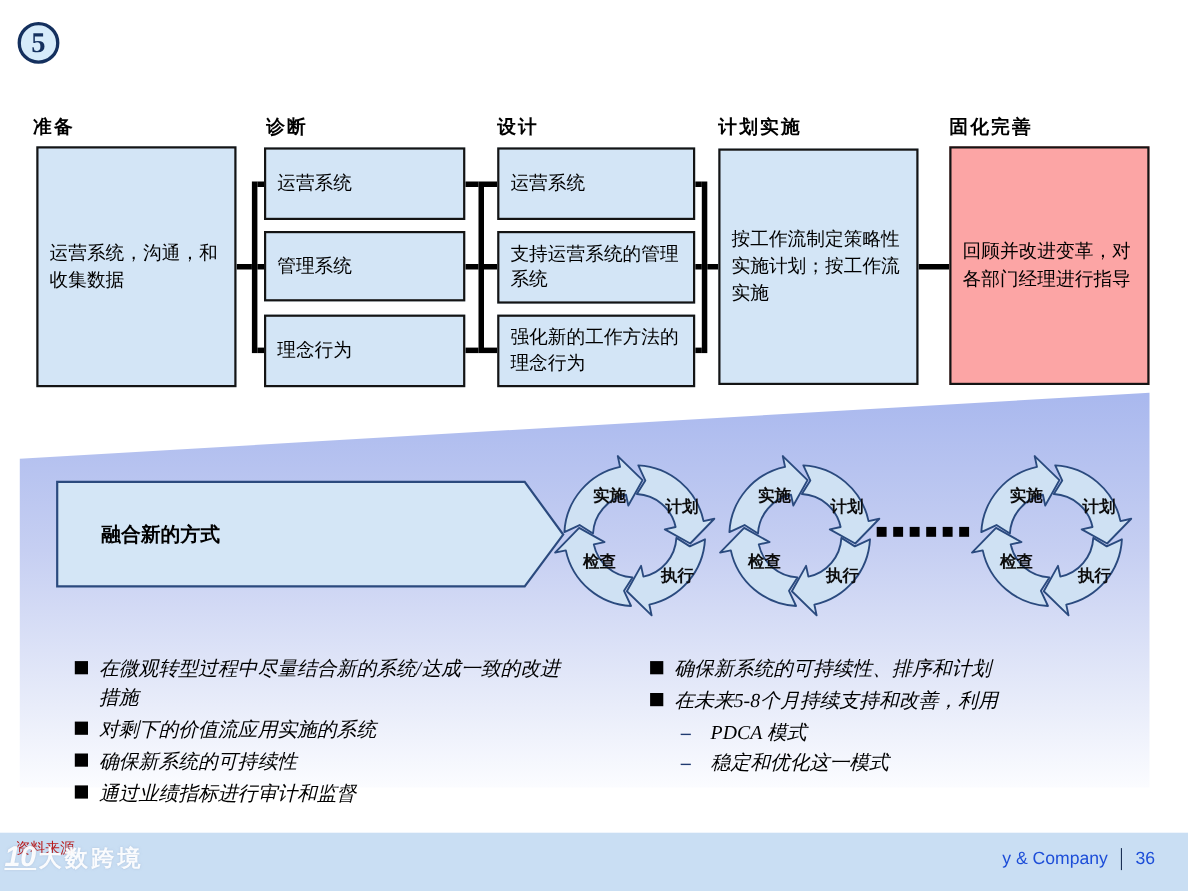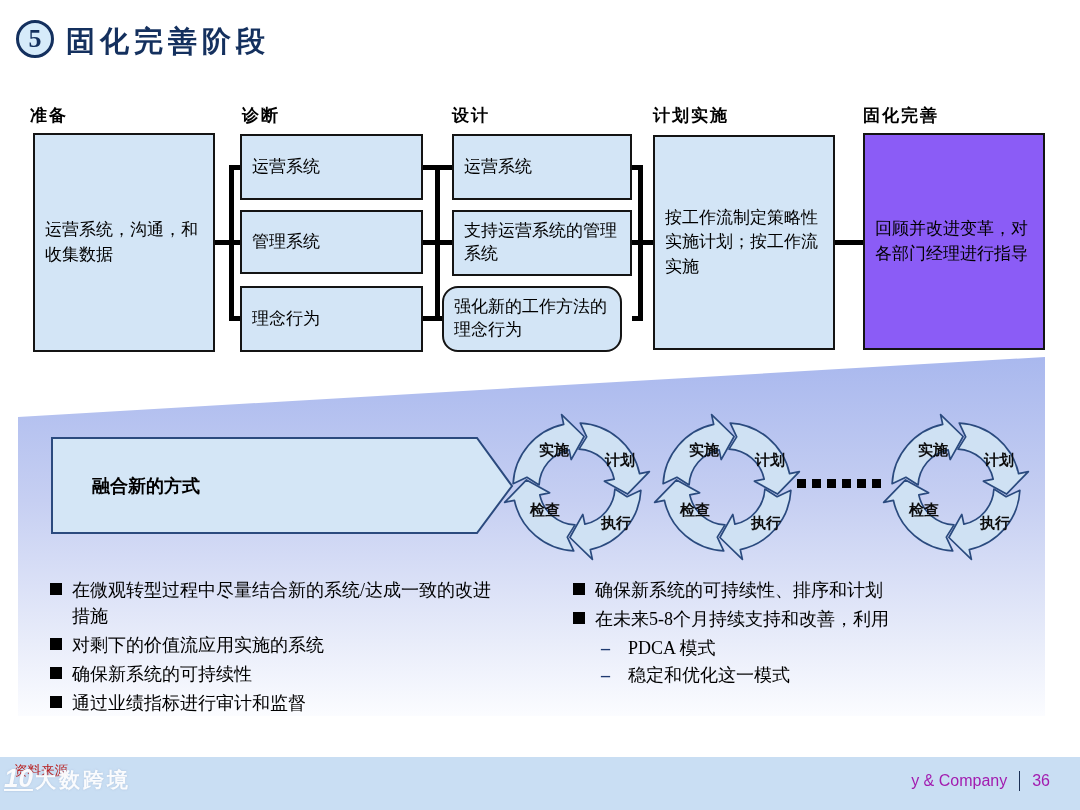--- a/index.html
+++ b/index.html
@@ -9,54 +9,53 @@
   .title-circle{position:absolute;left:16px;top:20px;width:38px;height:38px;border-radius:50%;
     border:3px solid #14305e;background:#d6ebfa;box-sizing:border-box;display:flex;align-items:center;
     justify-content:center;font-size:26px;font-weight:bold;color:#14305e;}
   .page-title{position:absolute;left:66px;top:22px;font-size:29px;font-weight:bold;color:#14305e;
     letter-spacing:5px;}
   
   .hdr{position:absolute;top:104px;font-size:17px;font-weight:bold;letter-spacing:2px;color:#000;}
   
   .box{position:absolute;background:#d3e5f6;border:2px solid #141414;box-sizing:border-box;
     display:flex;align-items:center;padding:0 10px;font-size:17px;line-height:1.45;z-index:2;}
-  .box-dark{background:#8b5cf6;}
+  .box-dark{background:#fca5a5;}
   
   .conn{position:absolute;background:#000;z-index:1;}
   
   .draw{position:absolute;left:0;top:0;z-index:1;pointer-events:none;}
   .banner-label{position:absolute;left:92px;top:474px;font-size:18px;font-weight:bold;z-index:3;}
   
-  .bullets{position:absolute;z-index:3;list-style:none;margin:0;padding:0;}
+  .bullets{position:absolute;z-index:3;list-style:none;margin:18px;padding:0;font-style:italic;}
   .bullets li{display:flex;gap:10px;font-size:18px;line-height:26px;margin-bottom:3px;}
   .sq{width:12px;height:12px;background:#000;margin-top:6px;flex:none;}
   .subline{display:flex;gap:18px;font-size:18px;line-height:27px;margin-left:28px;}
   .dash{color:#1f3a70;font-weight:bold;flex:none;}
   
   .footer-bar{position:absolute;left:0;top:757px;width:1080px;height:53px;background:#c9def3;z-index:4;}
   .source{position:absolute;left:14px;top:5px;font-size:13.5px;color:#b91c1c;}
   .watermark{position:absolute;left:4px;top:6px;display:flex;align-items:baseline;gap:2px;
     color:rgba(255,255,255,.93);font-family:"Liberation Sans",sans-serif;
     text-shadow:0 0 2px rgba(150,170,200,.55);}
   .wm-logo{font-size:26px;font-weight:bold;font-style:italic;text-decoration:underline;}
   .wm-text{font-size:21px;font-weight:bold;letter-spacing:3px;}
   .footer-right{position:absolute;right:30px;top:14px;display:flex;align-items:center;gap:12px;
-    font-family:"Liberation Sans",sans-serif;color:#a21caf;font-size:16px;}
+    font-family:"Liberation Sans",sans-serif;color:#1d4ed8;font-size:16px;}
   .fdiv{width:0;height:20px;border-left:1.5px solid #1b3055;}
   svg text{font-family:"Liberation Serif",serif;font-weight:bold;fill:#0c0c0c;font-size:15px;}
 </style>
 </head>
 <body>
 
 <div class="slide">
 
   <div class="title-circle">
     <span>5</span>
   </div>
-  <div class="page-title">固化完善阶段</div>
 
   <svg class="draw" width="1080" height="810" viewBox="0 0 1080 810">
     <defs>
       <linearGradient id="gradTrap" x1="0" y1="0" x2="0" y2="1">
         <stop offset="0" stop-color="#a9b8ee"></stop>
         <stop offset="0.4" stop-color="#c6cff2"></stop>
         <stop offset="0.8" stop-color="#e9edfa"></stop>
         <stop offset="1" stop-color="#fbfcff"></stop>
       </linearGradient>
       <path id="pdcaArrow" d="M11.1 71.7 A64 64 0 0 1 61.7 12.4 L59.6 2.6 L82.1 24.5 L69.2 47.6 L67.1 37.8 A38 38 0 0 0 37.1 73 L24.9 65.3 Z" fill="#cfe1f3" stroke="#2a4a7e" stroke-width="1.7" stroke-linejoin="round"></path>
@@ -128,21 +127,21 @@
   <div class="box" style="left:240px;top:286px;width:183px;height:66px;">
     <span>理念行为</span>
   </div>
 
   <div class="box" style="left:452px;top:134px;width:180px;height:66px;">
     <span>运营系统</span>
   </div>
   <div class="box" style="left:452px;top:210px;width:180px;height:66px;line-height:1.35;">
     <span>支持运营系统的管理系统</span>
   </div>
-  <div class="box" style="left:442px;top:286px;width:180px;height:66px;line-height:1.35;border-radius:16px;">
+  <div class="box" style="left:452px;top:286px;width:180px;height:66px;line-height:1.35;">
     <span>强化新的工作方法的理念行为</span>
   </div>
 
   <div class="box" style="left:653px;top:135px;width:182px;height:215px;">
     <span>按工作流制定策略性实施计划；按工作流实施</span>
   </div>
 
   <div class="box box-dark" style="left:863px;top:133px;width:182px;height:217px;">
     <span>回顾并改进变革，对各部门经理进行指导</span>
   </div>

